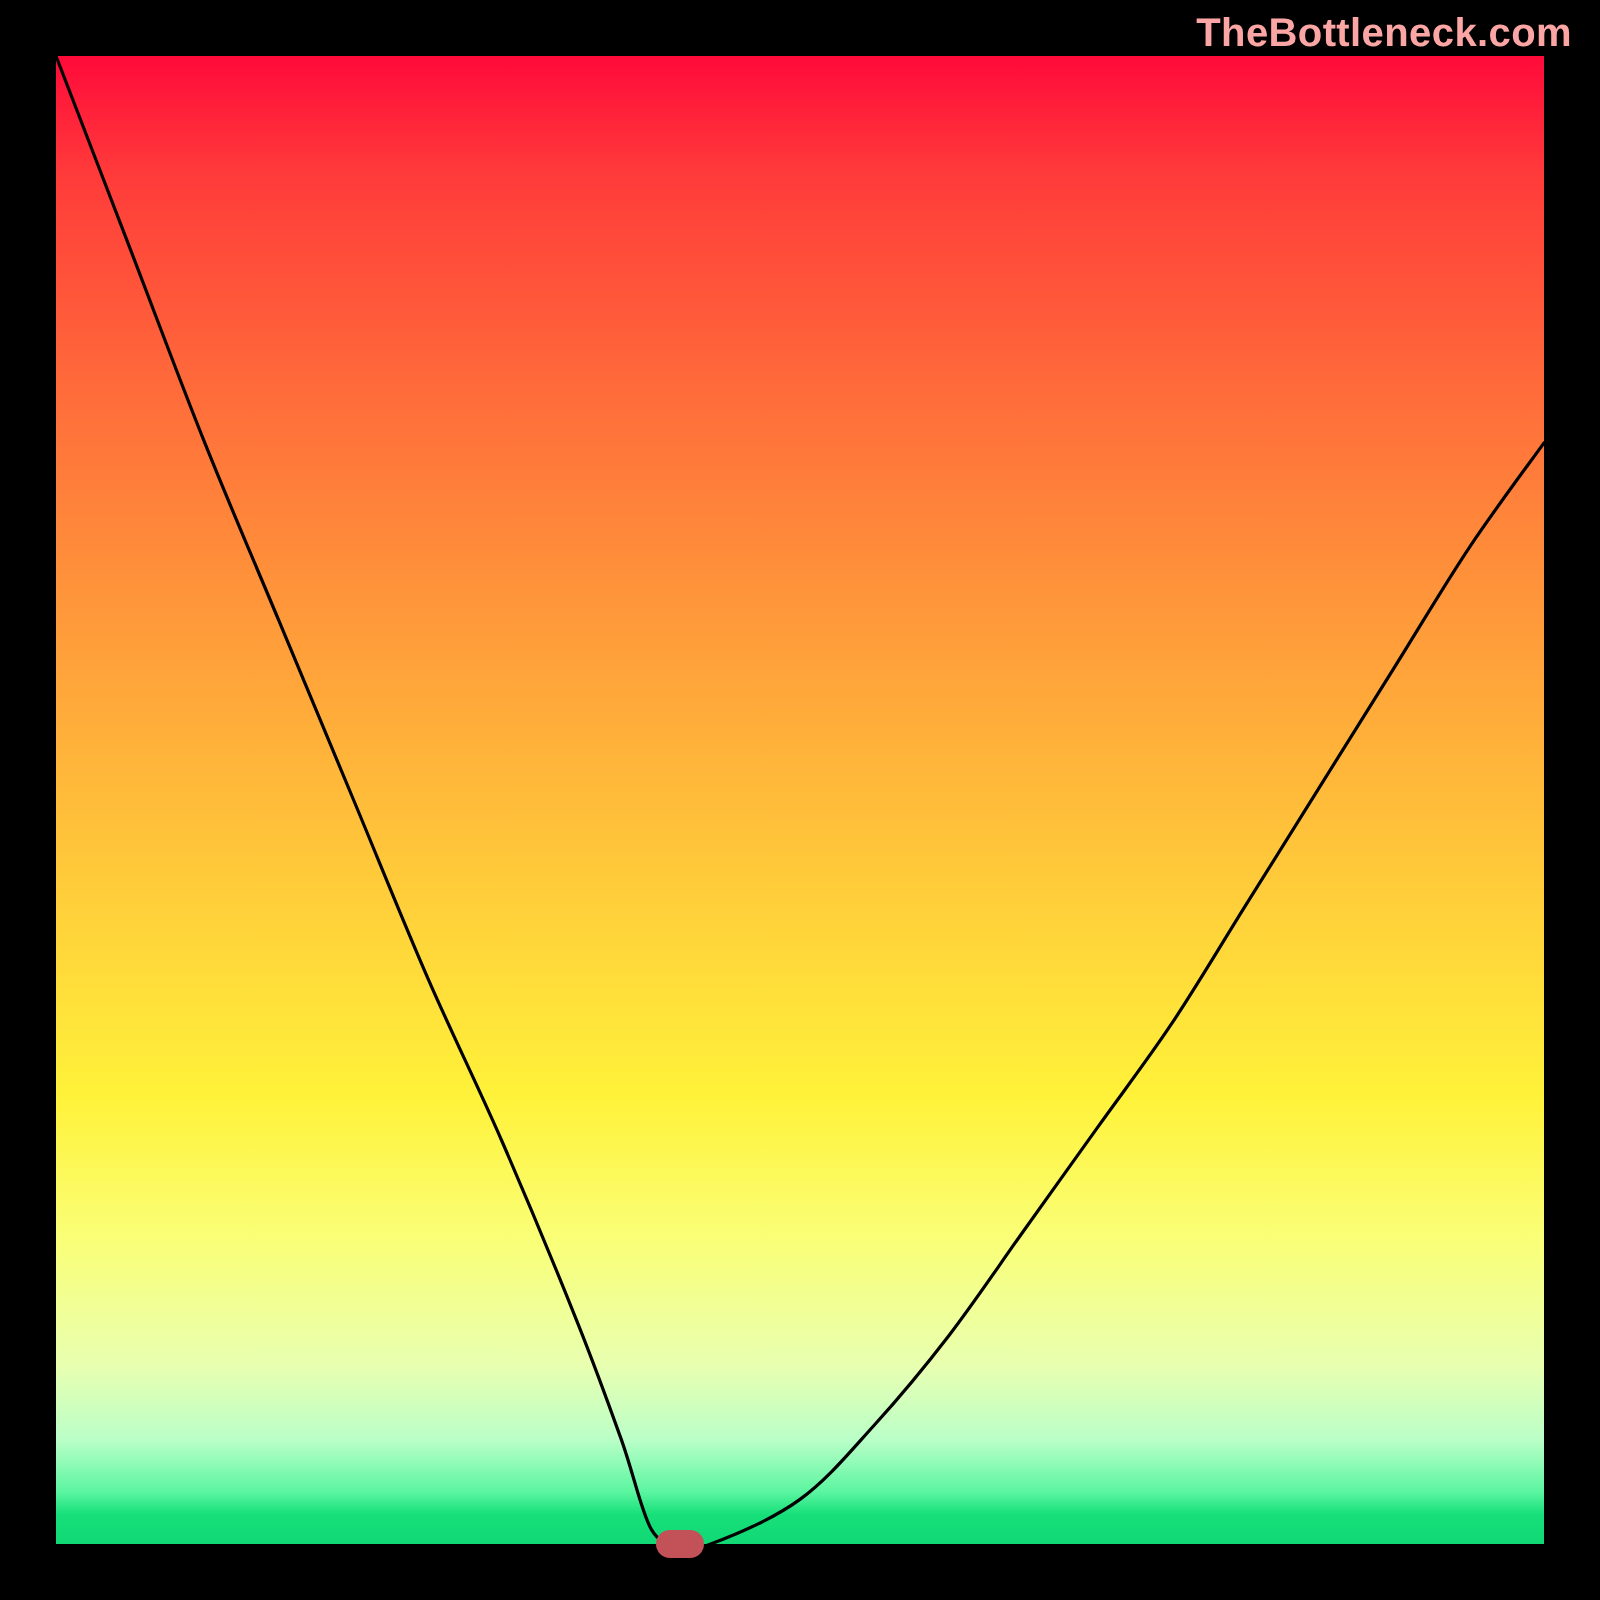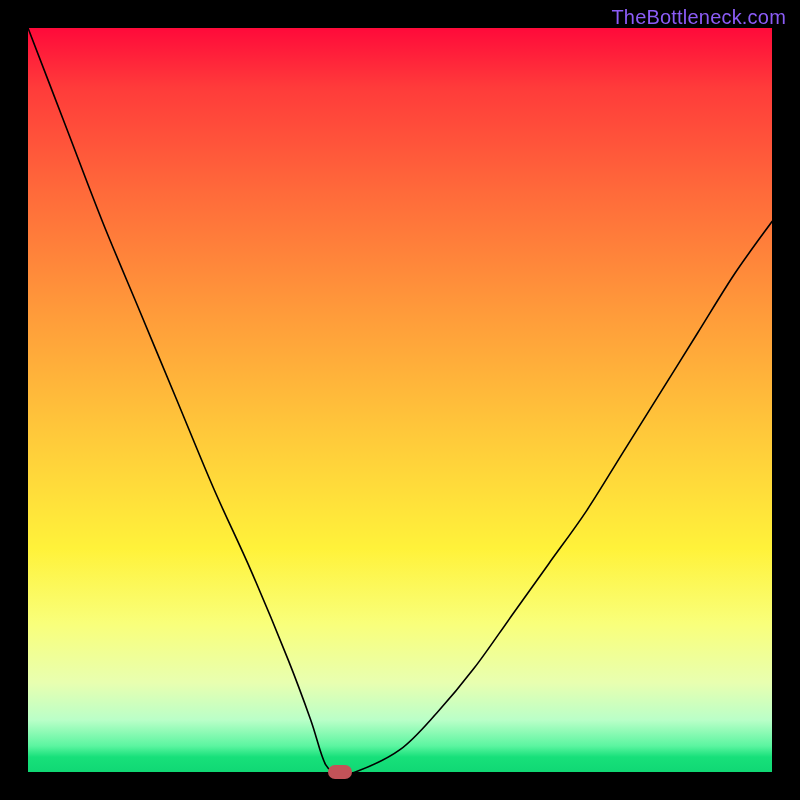--- a/index.html
+++ b/index.html
@@ -36,23 +36,23 @@
       #baffc8 93%,
       #5bf5a0 96.5%,
       #17e07a 98%,
       #10d874 100%
     );
   }
   .watermark {
     position: absolute;
     top: 6px;
     right: 14px;
-    color: #8b5cf6;
+    color: #fca5a5;
     font-size: 20px;
-    font-weight: 400;
+    font-weight: 700;
     letter-spacing: 0.2px;
     z-index: 5;
     text-align: right;
   }
   svg.curve {
     position: absolute;
     inset: 0;
     width: 100%;
     height: 100%;
     overflow: visible;

